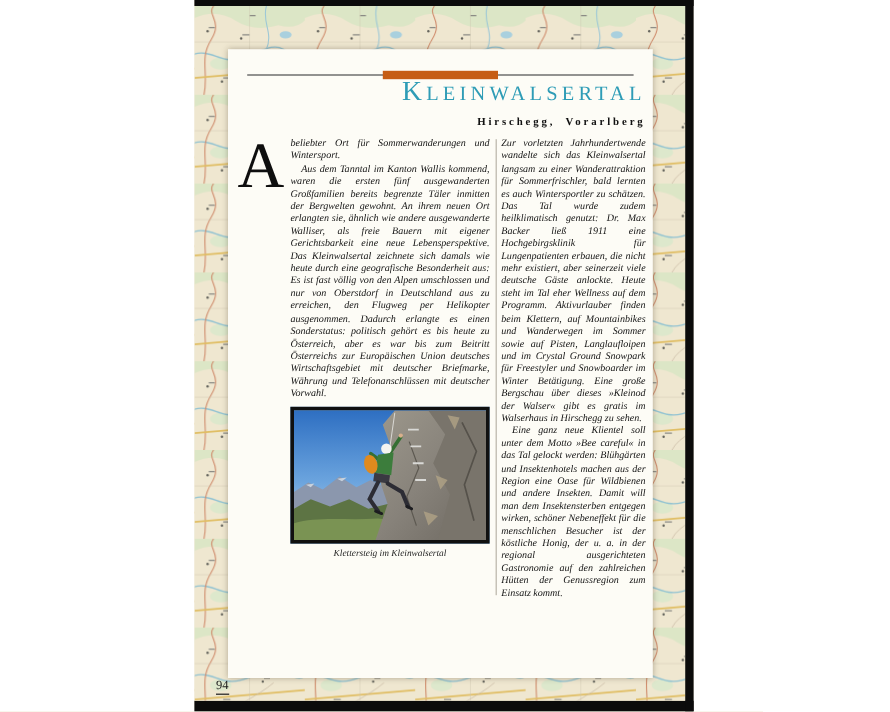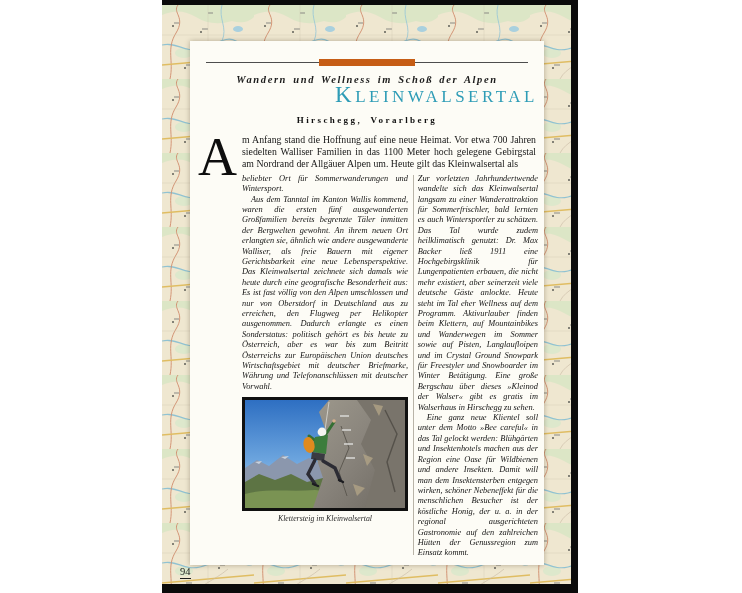--- a/index.html
+++ b/index.html
@@ -25,21 +25,21 @@
   .kicker{
     margin-top:8px;text-align:center;font-style:italic;font-weight:bold;
     font-size:10.5px;letter-spacing:1.6px;word-spacing:2px;color:#1c1c1c;
   }
   .title{
     text-align:right;font-weight:normal;color:var(--title_color,#2e9cb6);
     font-size:17px;letter-spacing:3.5px;line-height:20px;
   }
   .title .title-initial{font-size:23px;}
   .subtitle{
-    margin-top:8px;text-align:center;font-weight:bold;
+    margin-top:8px;text-align:right;font-weight:bold;
     font-size:9px;letter-spacing:2.4px;word-spacing:4px;color:#111;
   }
   
   .lead{
     margin:9px 2px 0 2px;font-size:9.8px;line-height:11.9px;text-align:justify;
   }
   .dropcap{
     float:left;font-size:54px;line-height:42px;padding:2px 5px 0 0;color:#0e0e0e;
   }
   
@@ -95,27 +95,26 @@
     <rect width="409" height="579" fill="url(#mt)"></rect>
   </svg>
 
   <div class="white-page">
 
     <div class="rule-wrap">
       <div class="rule-line"></div>
       <div class="rule-accent"></div>
     </div>
 
-    <div class="kicker">Wandern und Wellness im Schoß der Alpen</div>
 
     <div class="title"><span class="title-initial">K</span><span>LEINWALSERTAL</span></div>
 
     <div class="subtitle">Hirschegg, Vorarlberg</div>
 
-    <div class="lead"><span class="dropcap">A</span><span>m Anfang stand die Hoffnung auf eine neue Heimat. Vor etwa 700 Jahren siedelten Walliser Familien in das 1100 Meter hoch gelegene Gebirgstal am Nordrand der Allgäuer Alpen um. Heute gilt das Kleinwalsertal als</span></div>
+    <div class="lead"><span class="dropcap">A</span></div>
 
     <div class="cols">
 
       <div class="col">
         <p>beliebter Ort für Sommerwanderungen und Wintersport.</p>
         <p class="indent">Aus dem Tanntal im Kanton Wallis kommend, waren die ersten fünf ausgewanderten Großfamilien bereits begrenzte Täler inmitten der Bergwelten gewohnt. An ihrem neuen Ort erlangten sie, ähnlich wie andere ausgewanderte Walliser, als freie Bauern mit eigener Gerichtsbarkeit eine neue Lebensperspektive. Das Kleinwalsertal zeichnete sich damals wie heute durch eine geografische Besonderheit aus: Es ist fast völlig von den Alpen umschlossen und nur von Oberstdorf in Deutschland aus zu erreichen, den Flugweg per Helikopter ausgenommen. Dadurch erlangte es einen Sonderstatus: politisch gehört es bis heute zu Österreich, aber es war bis zum Beitritt Österreichs zur Europäischen Union deutsches Wirtschaftsgebiet mit deutscher Briefmarke, Währung und Telefonanschlüssen mit deutscher Vorwahl.</p>
 
         <div class="figure">
           <svg viewBox="0 0 160 108" preserveAspectRatio="none">
             <defs>

